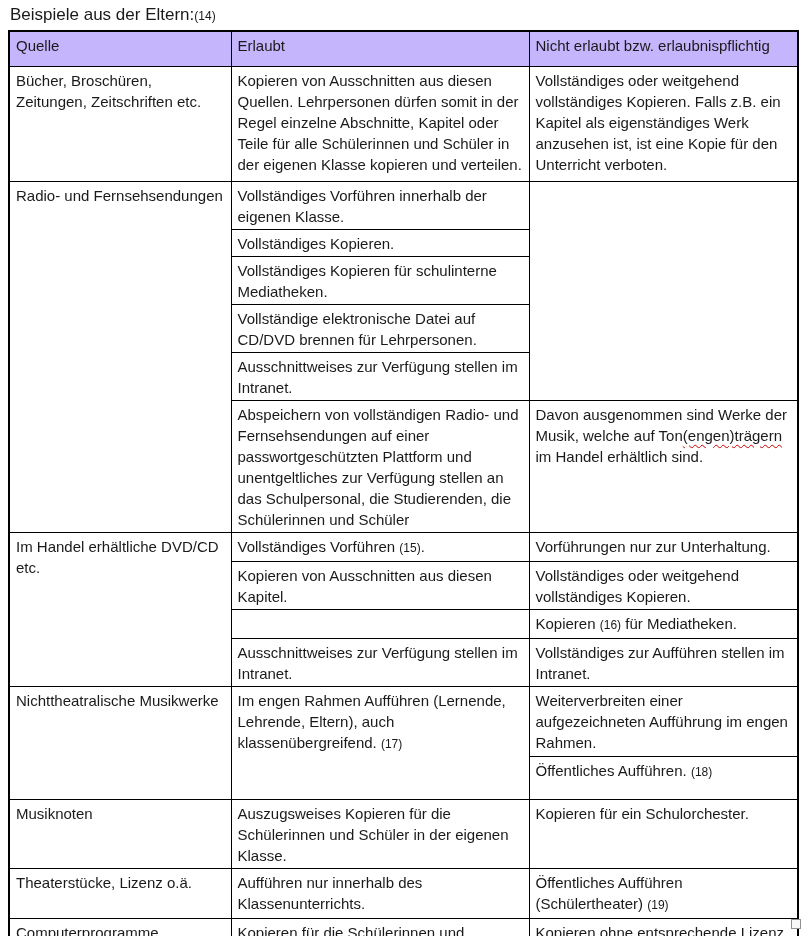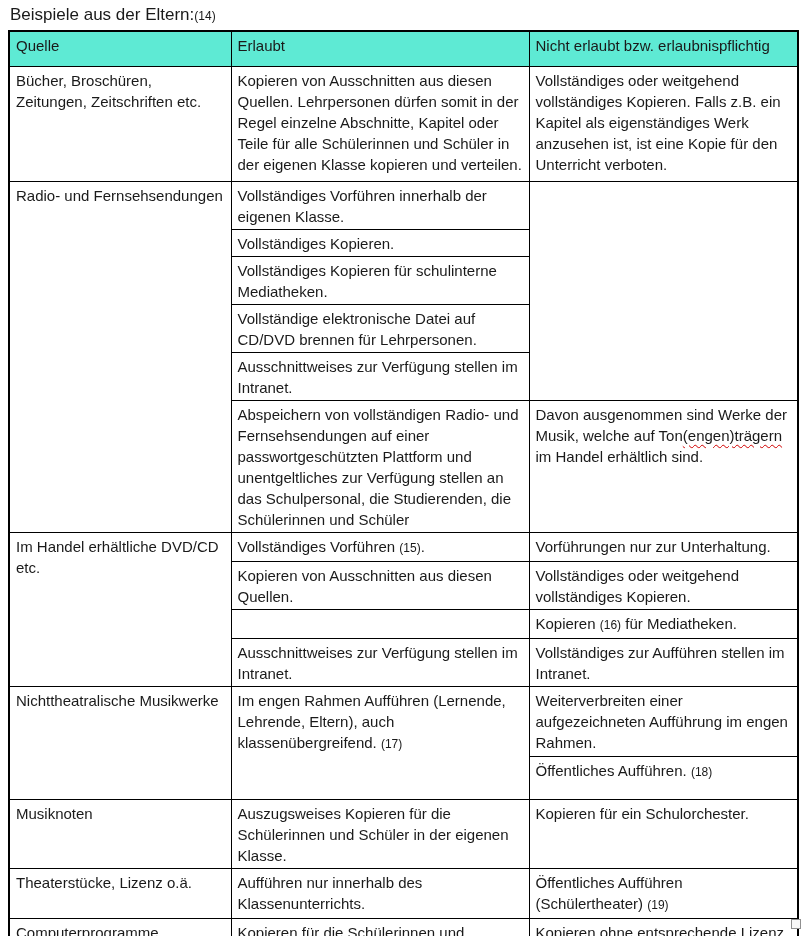--- a/index.html
+++ b/index.html
@@ -30,21 +30,21 @@
     border: 1px solid #000;
     vertical-align: top;
     text-align: left;
     padding: 3px 6px 2px 6px;
     font-size: 15px;
     line-height: 21px;
     font-weight: normal;
     overflow: hidden;
     word-wrap: break-word;
   }
-  table.praxis th.hdr { background: #5eead4; }
+  table.praxis th.hdr { background: #c4b5fd; }
   .squiggle {
     text-decoration: underline wavy #d00000 1px;
     text-underline-offset: 3px;
   }
   .resize-handle {
     position: absolute;
     left: 791px;
     top: 919px;
     width: 8px;
     height: 8px;
@@ -106,21 +106,21 @@
     </tr>
 
     <tr style="height:23px">
       <td rowspan="4">Im Handel erhältliche DVD/CD etc.</td>
       <td>
         <span>Vollständiges Vorführen </span><span class="fref">(15)</span><span>.</span>
       </td>
       <td>Vorführungen nur zur Unterhaltung.</td>
     </tr>
     <tr style="height:47px">
-      <td>Kopieren von Ausschnitten aus diesen Quellen.</td>
+      <td>Kopieren von Ausschnitten aus diesen Kapitel.</td>
       <td>Vollständiges oder weitgehend vollständiges Kopieren.</td>
     </tr>
     <tr style="height:23px">
       <td></td>
       <td>
         <span>Kopieren </span><span class="fref">(16)</span><span> für Mediatheken.</span>
       </td>
     </tr>
     <tr style="height:44px">
       <td>Ausschnittweises zur Verfügung stellen im Intranet.</td>

